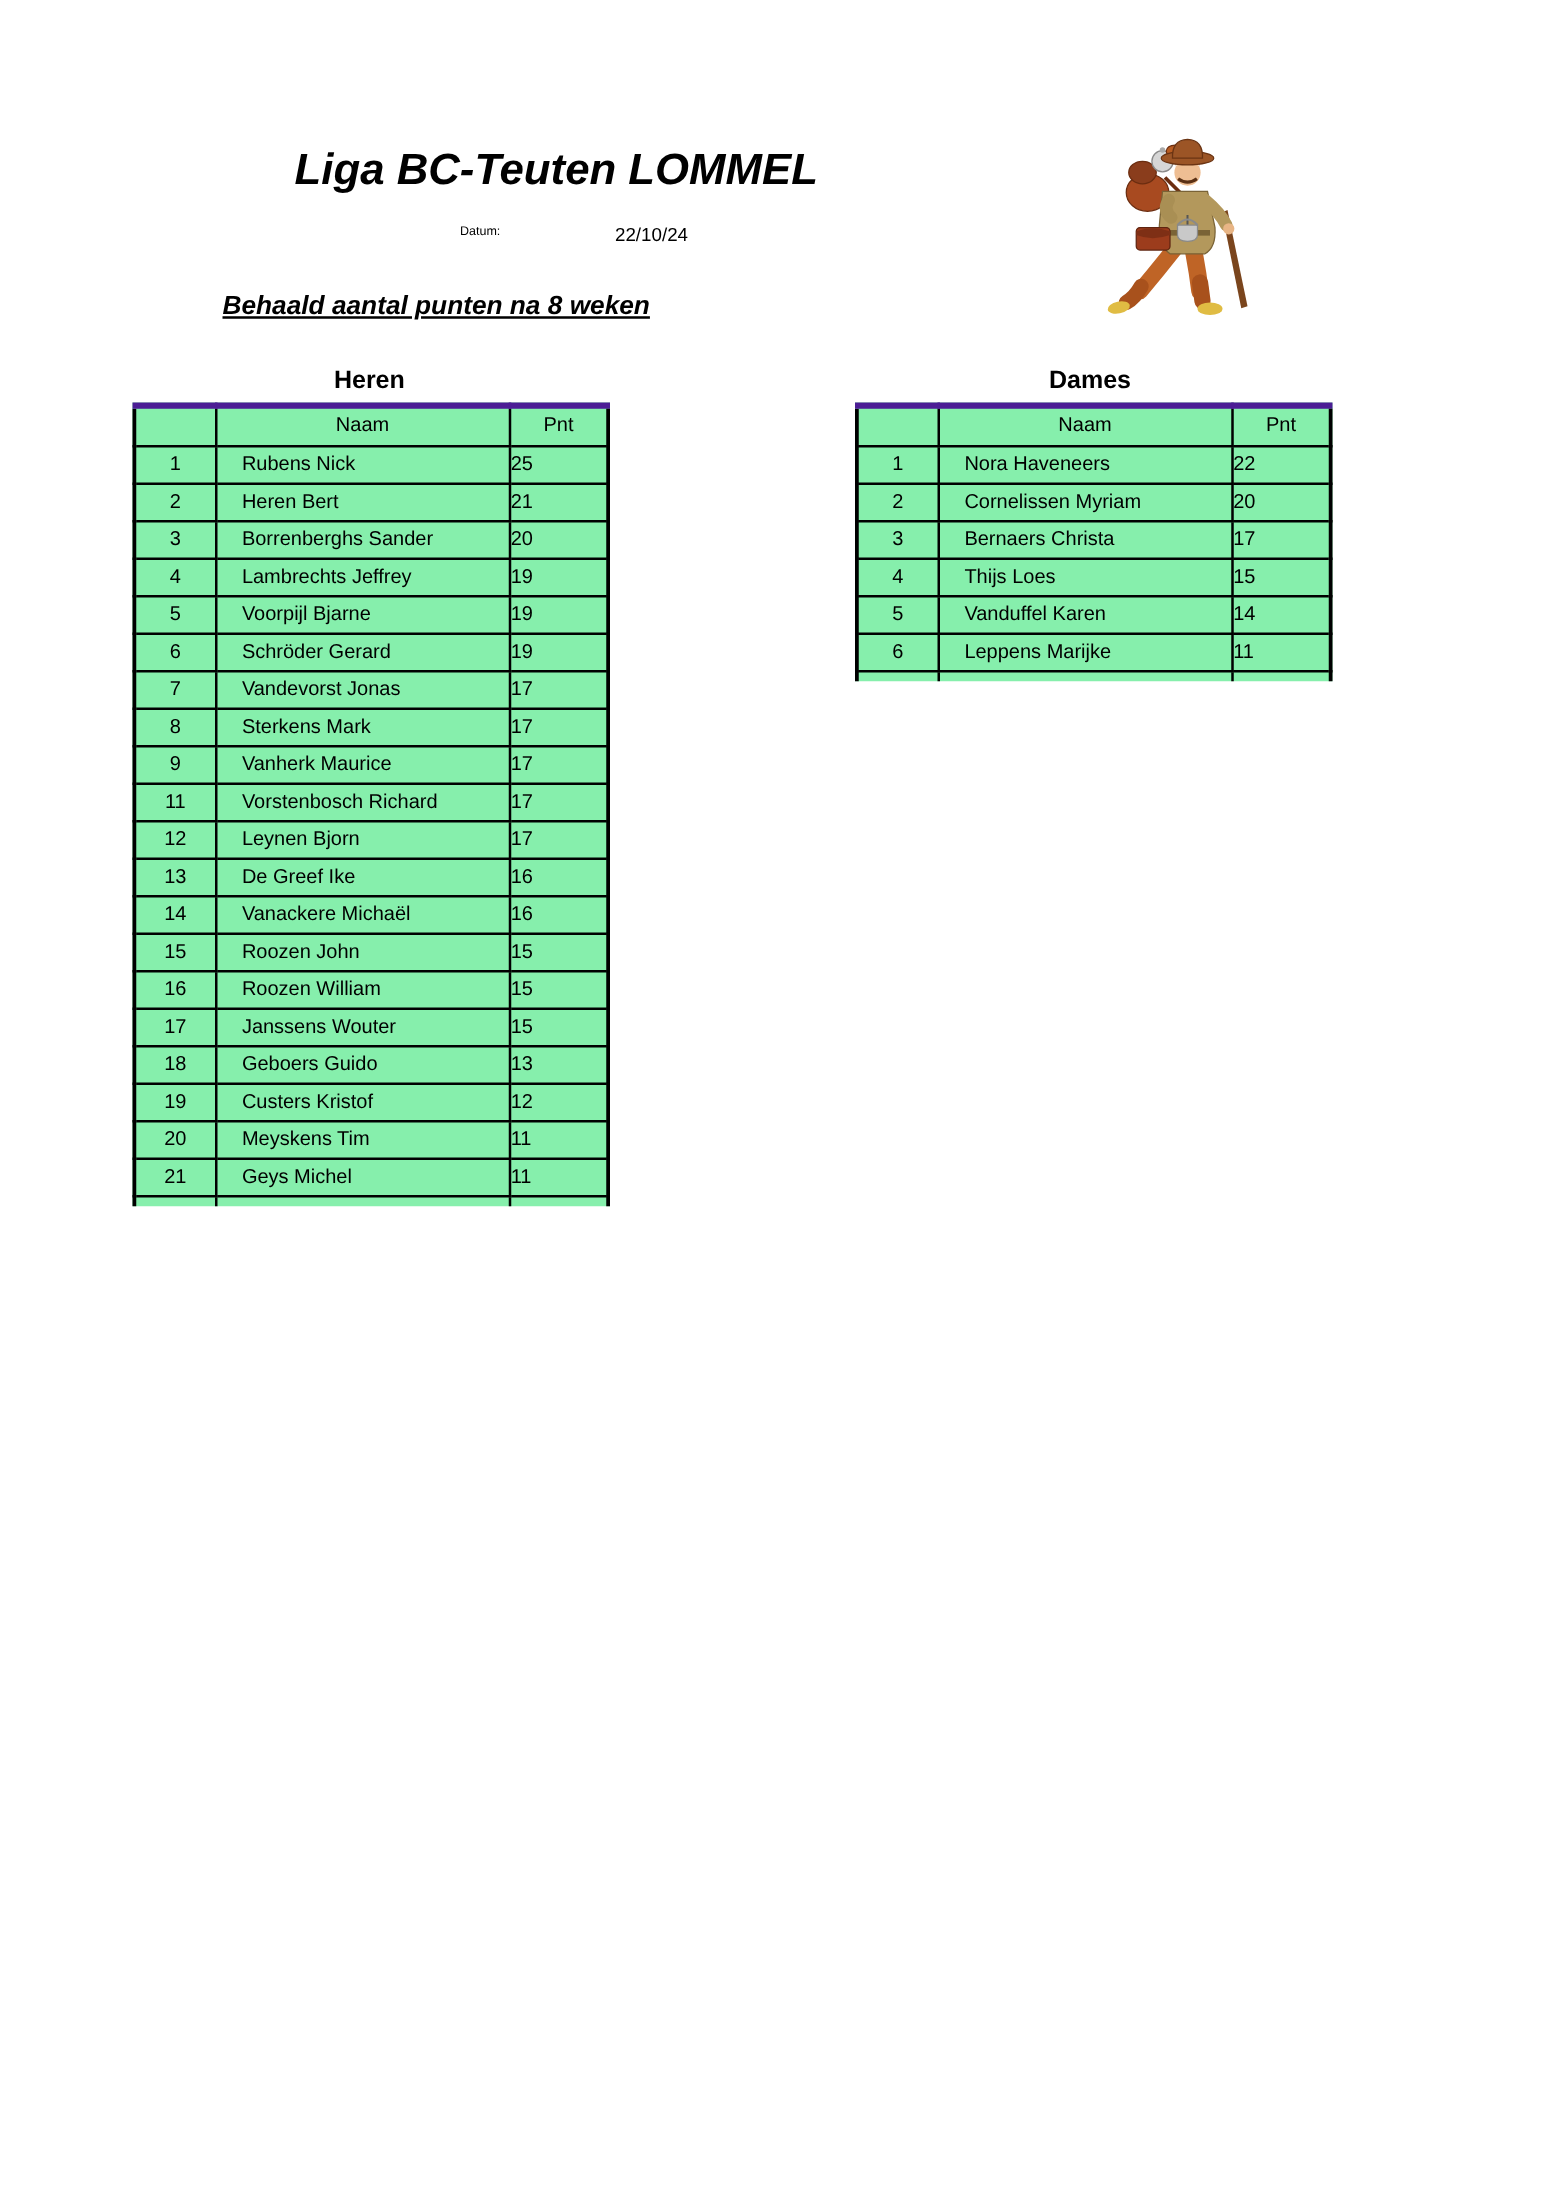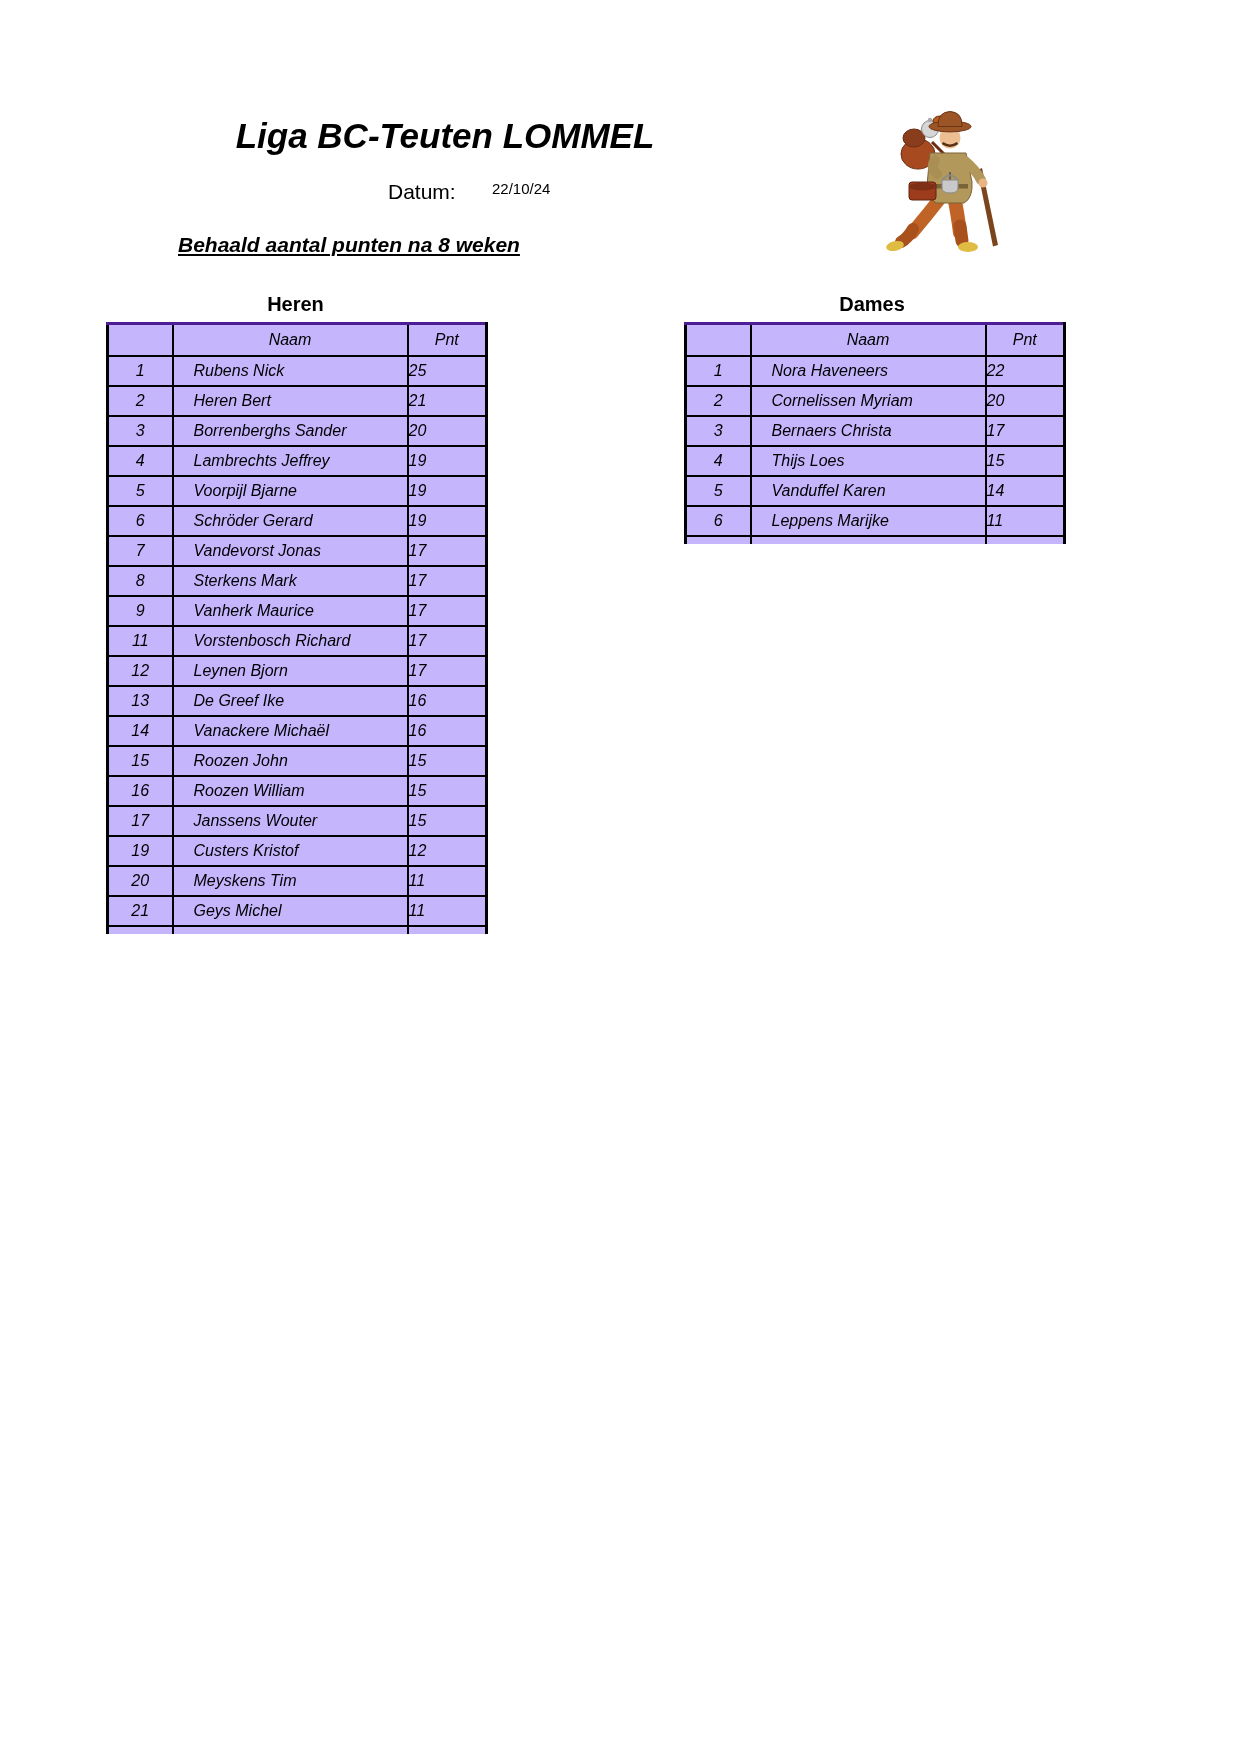--- a/index.html
+++ b/index.html
@@ -18,22 +18,22 @@
     left: 145px; top: 116px; width: 600px;
     text-align: center;
     font-size: 35px;
     font-weight: bold;
     font-style: italic;
     letter-spacing: 0px;
     white-space: nowrap;
   }
   .datum-label {
     position: absolute;
-    left: 388px; top: 180px;
-    font-size: 21px;
+    left: 368px; top: 180px;
+    font-size: 10px;
   }
   .datum-value {
     position: absolute;
     left: 492px; top: 180px;
     font-size: 15px;
   }
   .doc-subtitle {
     position: absolute;
     left: 178px; top: 233px;
     font-size: 21px;
@@ -52,26 +52,25 @@
   .heading-heren { left: 106px; width: 379px; }
   .heading-dames { left: 684px; width: 376px; }
 
   .table-wrap { position: absolute; top: 322px; }
   .wrap-heren { left: 106px; }
   .wrap-dames { left: 684px; }
 
   table.standings {
     border-collapse: collapse;
     table-layout: fixed;
-    border-top: 3px solid #4c1d95;
+    border-top: 5px solid #4c1d95;
     border-left: 3px solid #000;
     border-right: 3px solid #000;
     border-bottom: none;
-    background: #c4b5fd;
-    font-style: italic;
+    background: #86efac;
   }
   table.standings col.c-rank { width: 65px; }
   table.standings col.c-naam { width: 235px; }
   table.standings col.c-pnt  { width: 79px; }
   table.standings th, table.standings td {
     border: 2px solid #000;
     font-size: 16px;
     font-weight: normal;
     vertical-align: middle;
     overflow: hidden;
@@ -250,20 +249,25 @@
     <td class="naam">Roozen William</td>
     <td class="pnt">15</td>
   </tr>
 
   <tr>
     <td class="rank">17</td>
     <td class="naam">Janssens Wouter</td>
     <td class="pnt">15</td>
   </tr>
 
+  <tr>
+    <td class="rank">18</td>
+    <td class="naam">Geboers Guido</td>
+    <td class="pnt">13</td>
+  </tr>
 
   <tr>
     <td class="rank">19</td>
     <td class="naam">Custers Kristof</td>
     <td class="pnt">12</td>
   </tr>
 
   <tr>
     <td class="rank">20</td>
     <td class="naam">Meyskens Tim</td>

